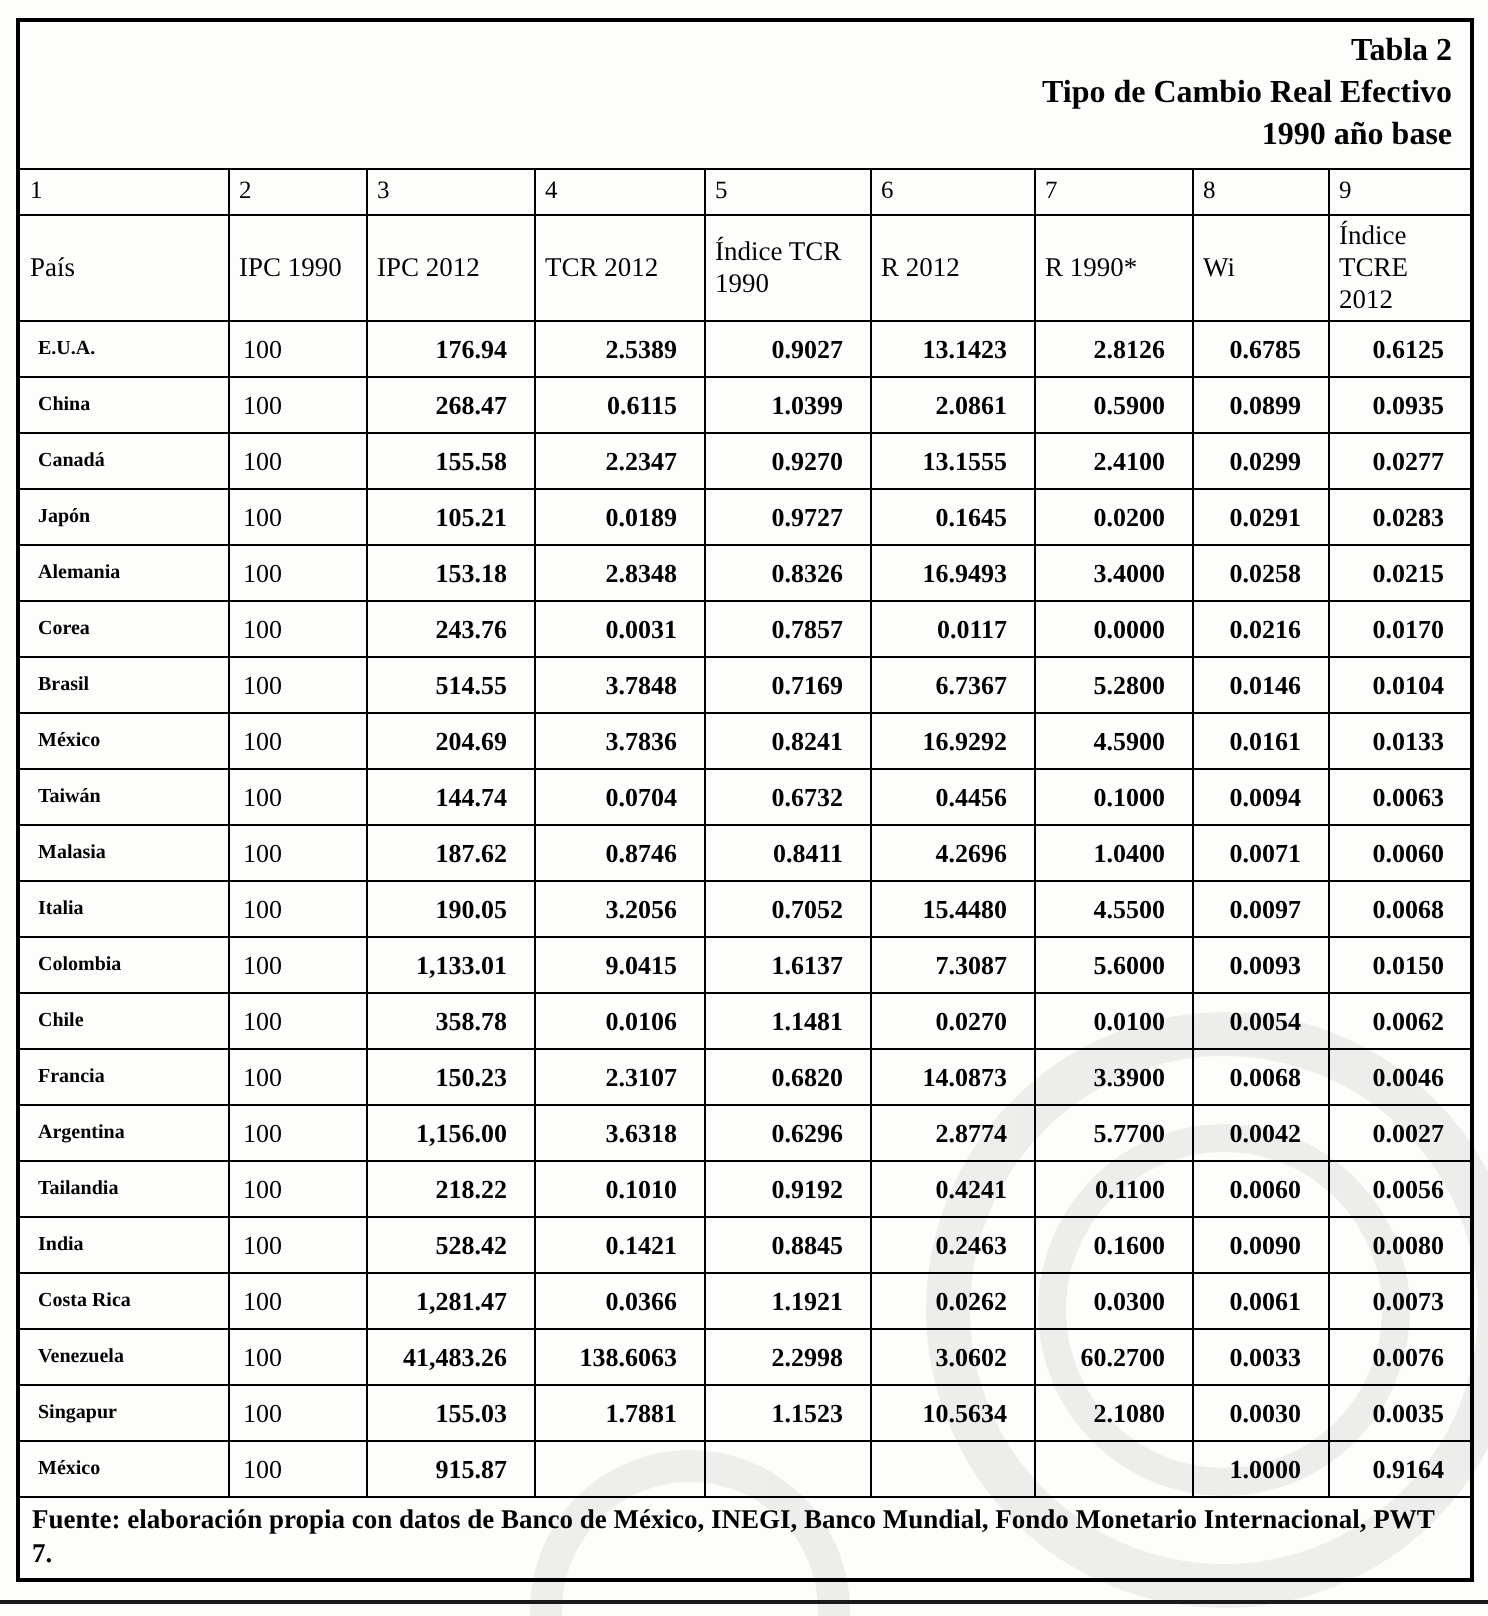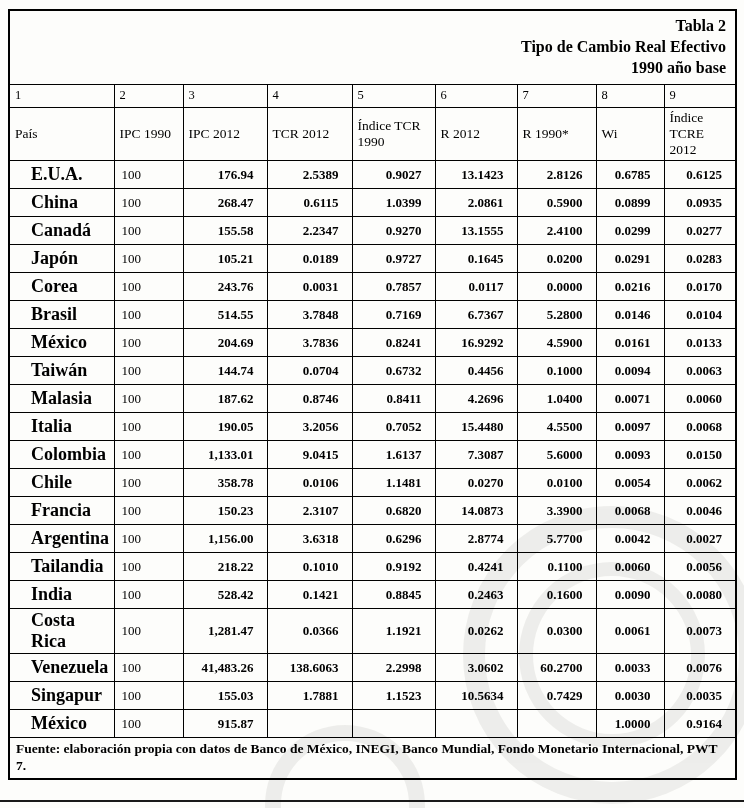--- a/index.html
+++ b/index.html
@@ -22,21 +22,21 @@
   }
   .t td, .t th { border: 1px solid #000; overflow: hidden; }
   .title-cell { padding: 4px 9px 6px; text-align: right; }
   .title-cell div { font-weight: bold; font-size: 16px; line-height: 21px; }
   .num-row td { font-size: 12.5px; padding: 1px 2px 2px 5px; height: 19px; font-weight: normal; }
   .head-row th {
     font-weight: normal; font-size: 13.5px; text-align: left;
     vertical-align: middle; padding: 2px 4px 2px 5px; height: 46px; line-height: 16px;
   }
   tbody td { height: 25px; vertical-align: middle; }
-  td.c-name  { font-weight: bold; font-size: 18px; padding-left: 21px; }
+  td.c-name  { font-weight: bold; font-size: 10px; padding-left: 9px; }
   td.c-ipc90 { font-size: 13px; padding-left: 7px; font-weight: normal; margin-top: 40px; }
   td.c-num   { font-size: 13px; text-align: right; padding-right: 13px; font-weight: bold; }
   .footer-cell { font-weight: bold; font-size: 13.5px; padding: 2px 6px 4px; line-height: 17px; }
   .bottom-rule { position: absolute; left: 0; width: 744px; bottom: 6px; border-top: 2px solid #1a1a1a; z-index: 1; }
 </style>
 </head>
 <body>
 
 <svg class="watermark" width="744" height="808" viewBox="0 0 744 808">
   <g fill="none" stroke="#b9b9b4" opacity="0.22">
@@ -129,20 +129,31 @@
           <td class="c-ipc90">100</td>
           <td class="c-num">105.21</td>
           <td class="c-num">0.0189</td>
           <td class="c-num">0.9727</td>
           <td class="c-num">0.1645</td>
           <td class="c-num">0.0200</td>
           <td class="c-num">0.0291</td>
           <td class="c-num">0.0283</td>
         </tr>
         <tr>
+          <td class="c-name">Alemania</td>
+          <td class="c-ipc90">100</td>
+          <td class="c-num">153.18</td>
+          <td class="c-num">2.8348</td>
+          <td class="c-num">0.8326</td>
+          <td class="c-num">16.9493</td>
+          <td class="c-num">3.4000</td>
+          <td class="c-num">0.0258</td>
+          <td class="c-num">0.0215</td>
+        </tr>
+        <tr>
           <td class="c-name">Corea</td>
           <td class="c-ipc90">100</td>
           <td class="c-num">243.76</td>
           <td class="c-num">0.0031</td>
           <td class="c-num">0.7857</td>
           <td class="c-num">0.0117</td>
           <td class="c-num">0.0000</td>
           <td class="c-num">0.0216</td>
           <td class="c-num">0.0170</td>
         </tr>
@@ -289,21 +300,21 @@
           <td class="c-num">0.0033</td>
           <td class="c-num">0.0076</td>
         </tr>
         <tr>
           <td class="c-name">Singapur</td>
           <td class="c-ipc90">100</td>
           <td class="c-num">155.03</td>
           <td class="c-num">1.7881</td>
           <td class="c-num">1.1523</td>
           <td class="c-num">10.5634</td>
-          <td class="c-num">0.7429</td>
+          <td class="c-num">2.1080</td>
           <td class="c-num">0.0030</td>
           <td class="c-num">0.0035</td>
         </tr>
         <tr>
           <td class="c-name">México</td>
           <td class="c-ipc90">100</td>
           <td class="c-num">915.87</td>
           <td class="c-num"></td>
           <td class="c-num"></td>
           <td class="c-num"></td>

